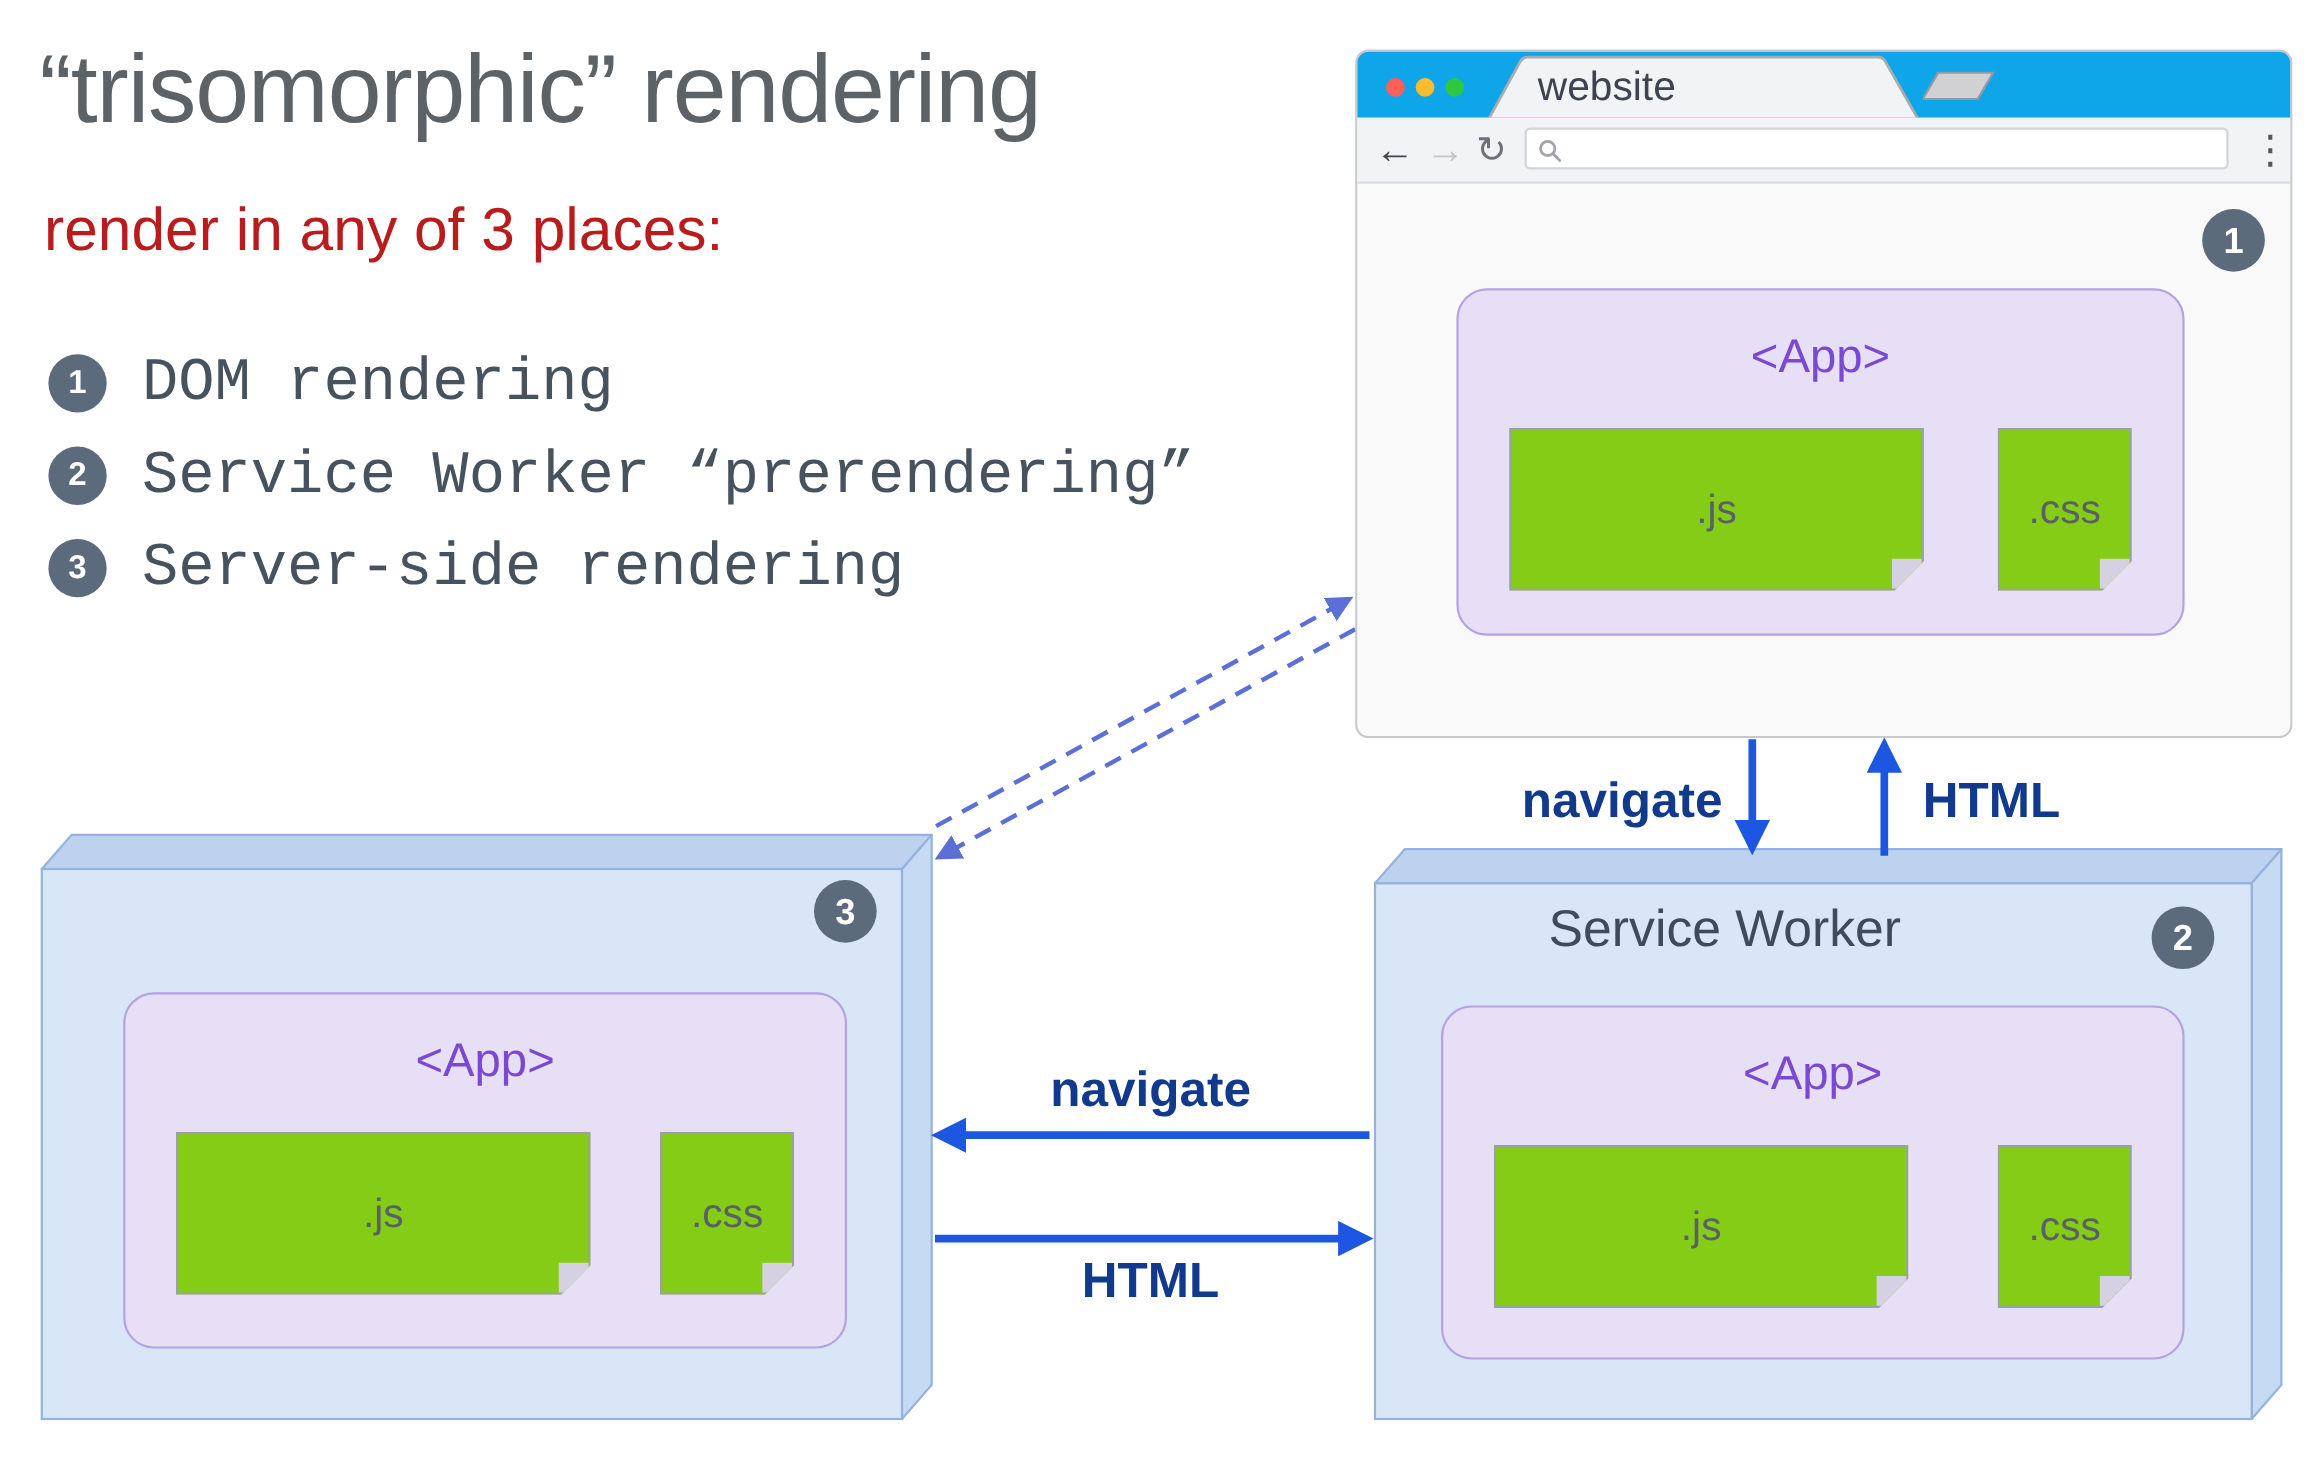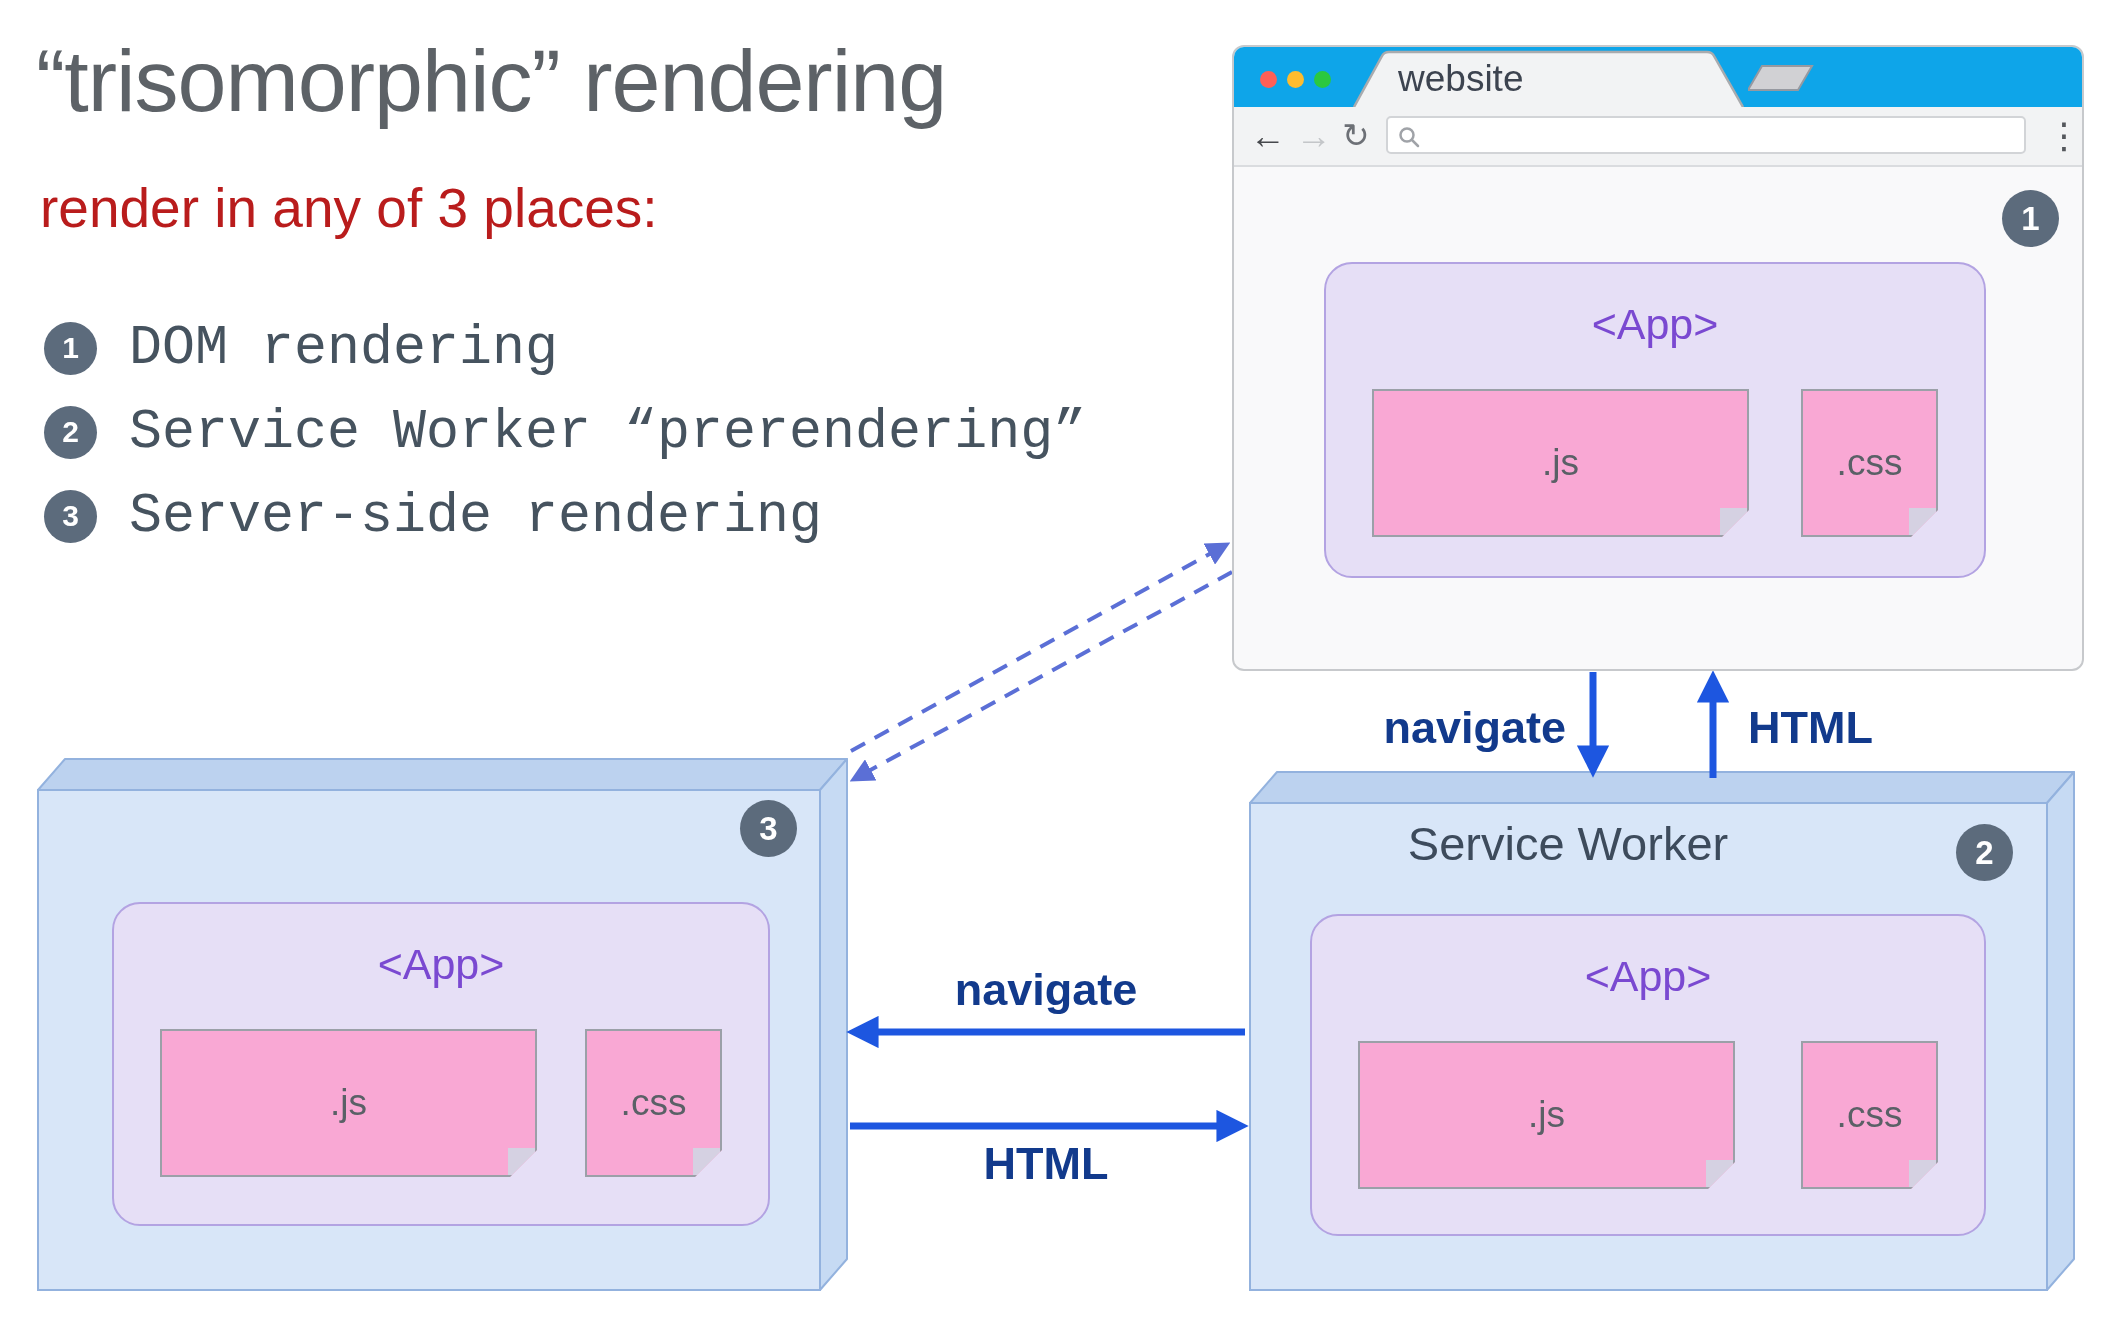--- a/index.html
+++ b/index.html
@@ -39,25 +39,25 @@
           border:2px solid #d2d4d7;border-radius:5px;box-sizing:border-box;}
   .url-search{position:absolute;left:9px;top:7px;}
   .ico-kebab{left:812px;color:#54575c;}
   .browser-content{height:500px;background:#f9f9fa;border-radius:0 0 10px 10px;}
 
   
   .app-box{position:absolute;background:#e6dff6;border:2px solid #b3a3e2;border-radius:28px;
            box-sizing:border-box;z-index:3;}
   .app-label{text-align:center;padding-top:20px;font-size:43px;color:#7a49d1;margin-top:16px;}
   .files{display:flex;justify-content:space-between;padding:0 46px;margin-top:40px;}
-  .file{position:relative;background:#f9a8d4;border:2px solid #9ba0a8;box-sizing:border-box;
+  .file{position:relative;background:#84cc16;border:2px solid #9ba0a8;box-sizing:border-box;
         clip-path:polygon(0 0,100% 0,100% calc(100% - 27px),calc(100% - 27px) 100%,0 100%);
         display:flex;align-items:center;justify-content:center;}
   .file-js{width:377px;height:148px;}
-  .file-css{width:137px;height:148px;}
+  .file-css{width:122px;height:148px;}
   .file-label{font-size:37px;color:#5a6066;}
   .fold{position:absolute;right:0;bottom:0;width:27px;height:27px;background:#d5d1e2;}
 
   
   .box-title{position:absolute;font-size:47px;color:#3d4b5c;text-align:center;z-index:3;}
   .server-title{left:38px;top:796px;width:782px;}
   .sw-title{left:1250px;top:816px;width:636px;}
 
   
   .edge-label{position:absolute;font-weight:700;font-size:45px;color:#123a8c;z-index:4;}

